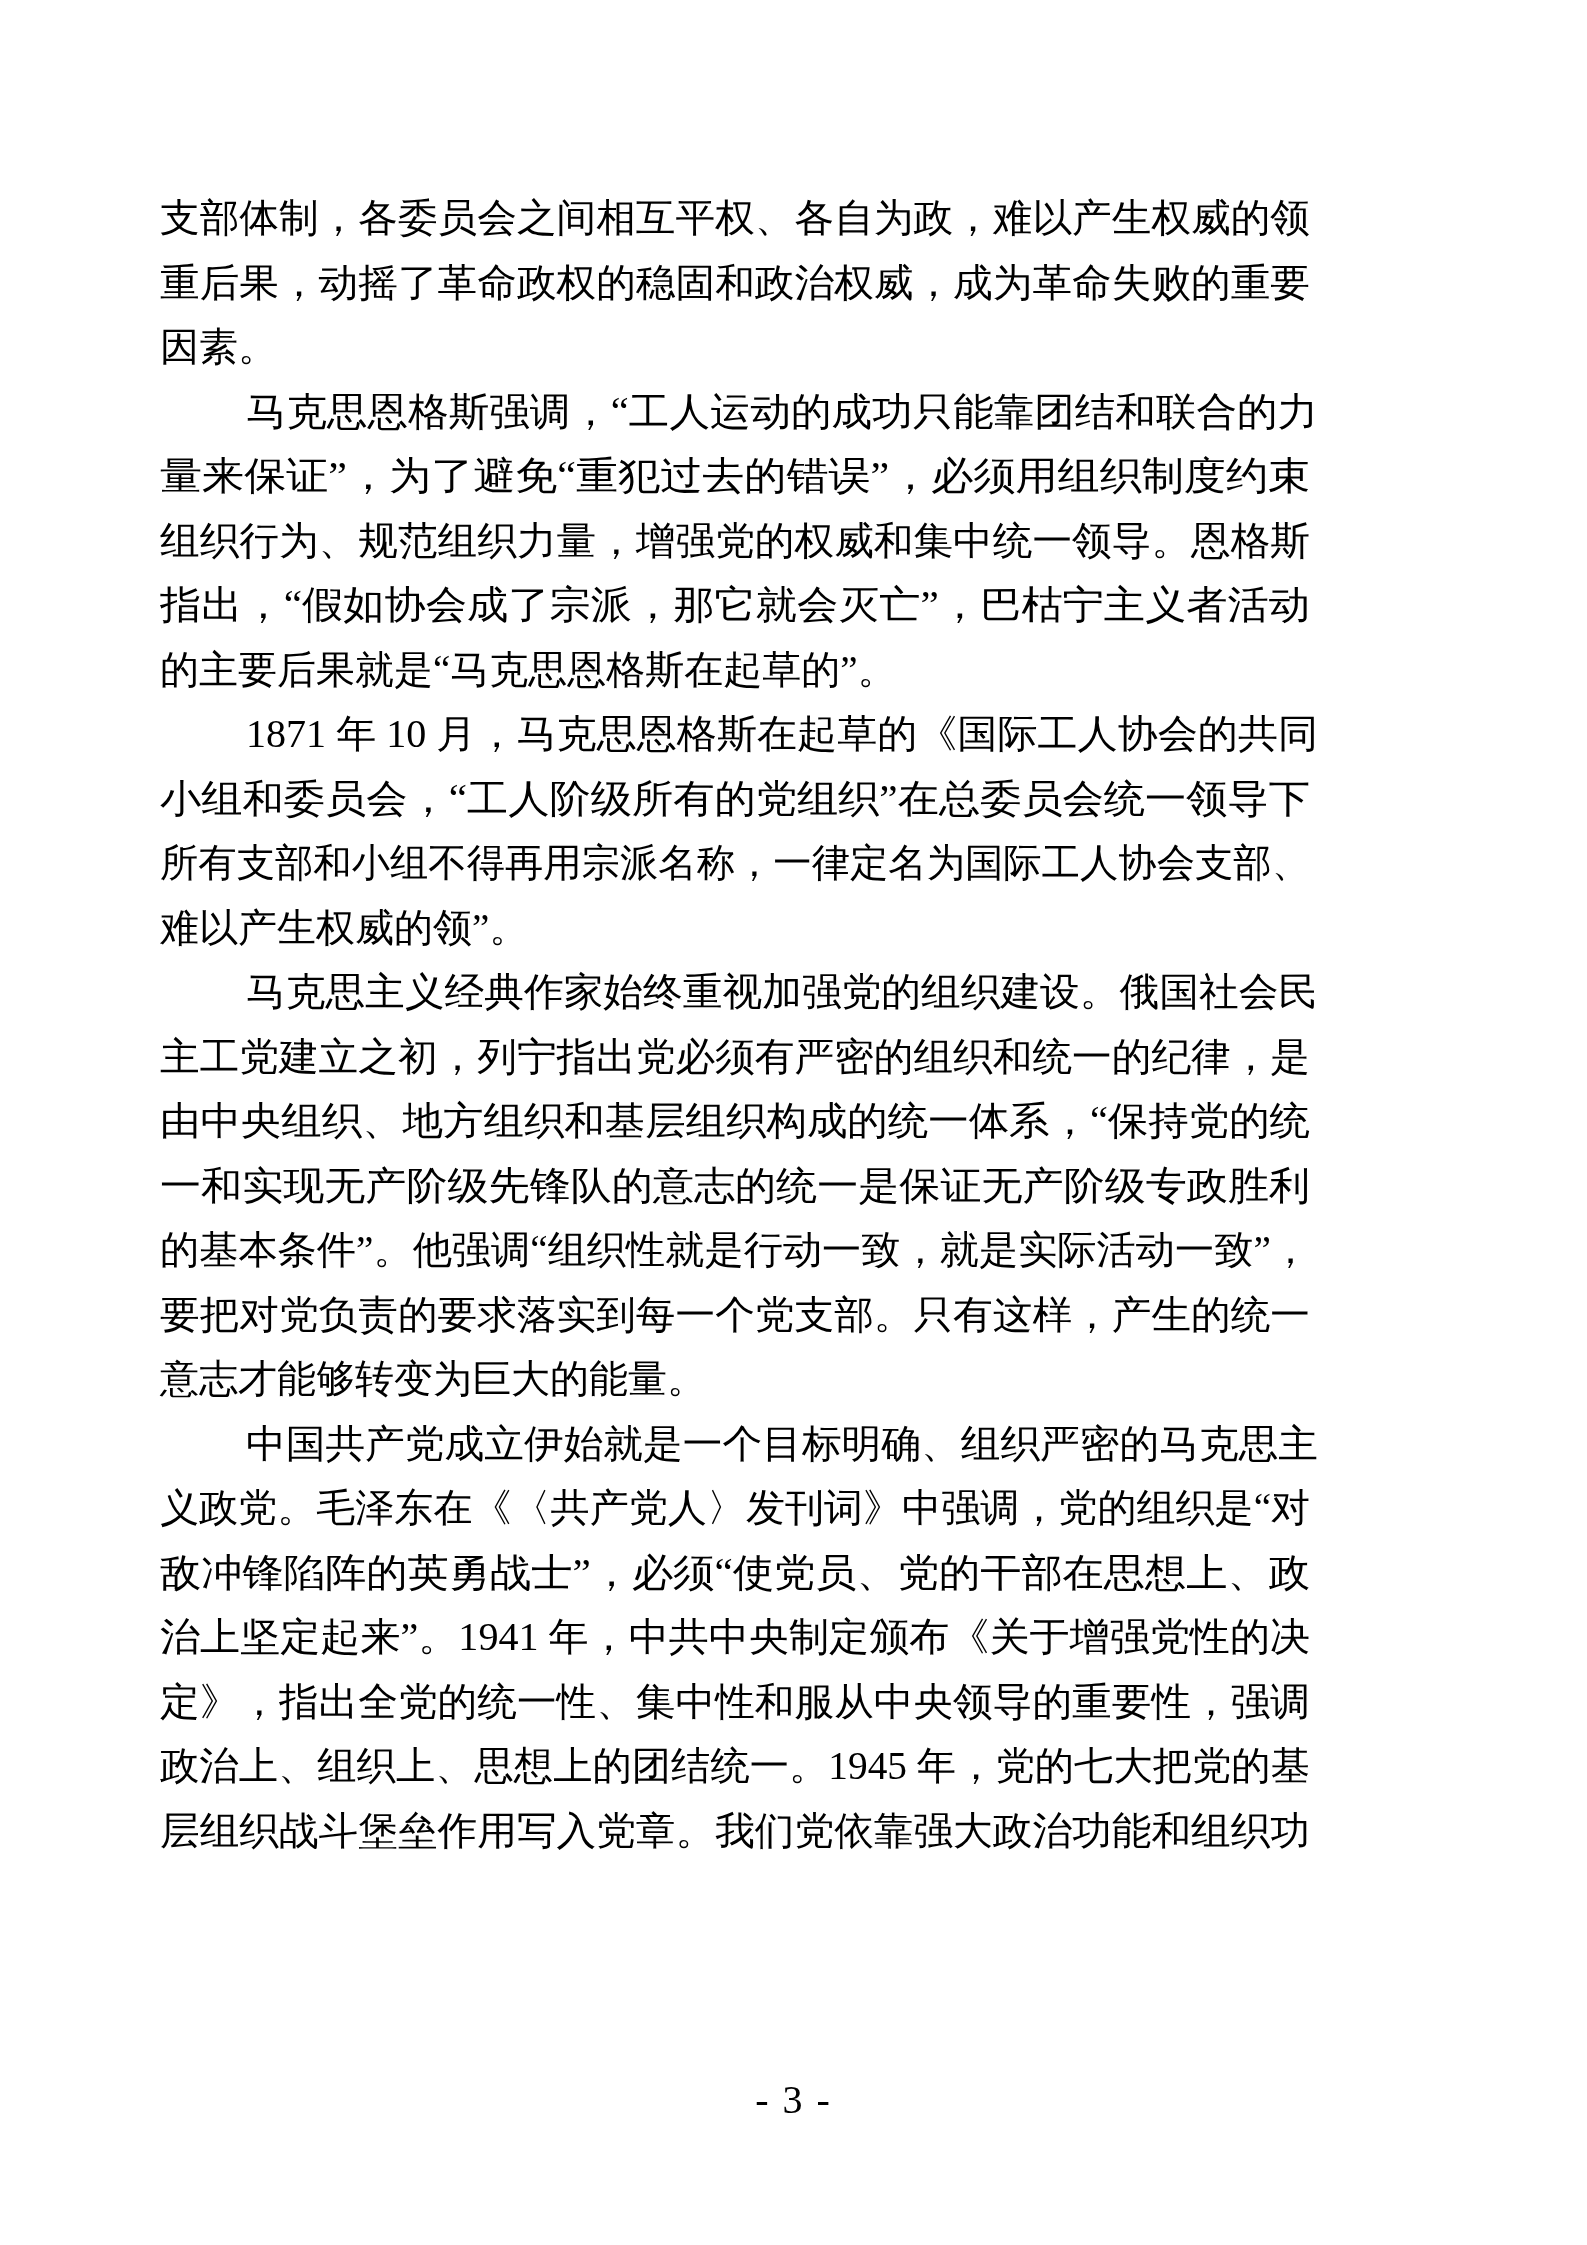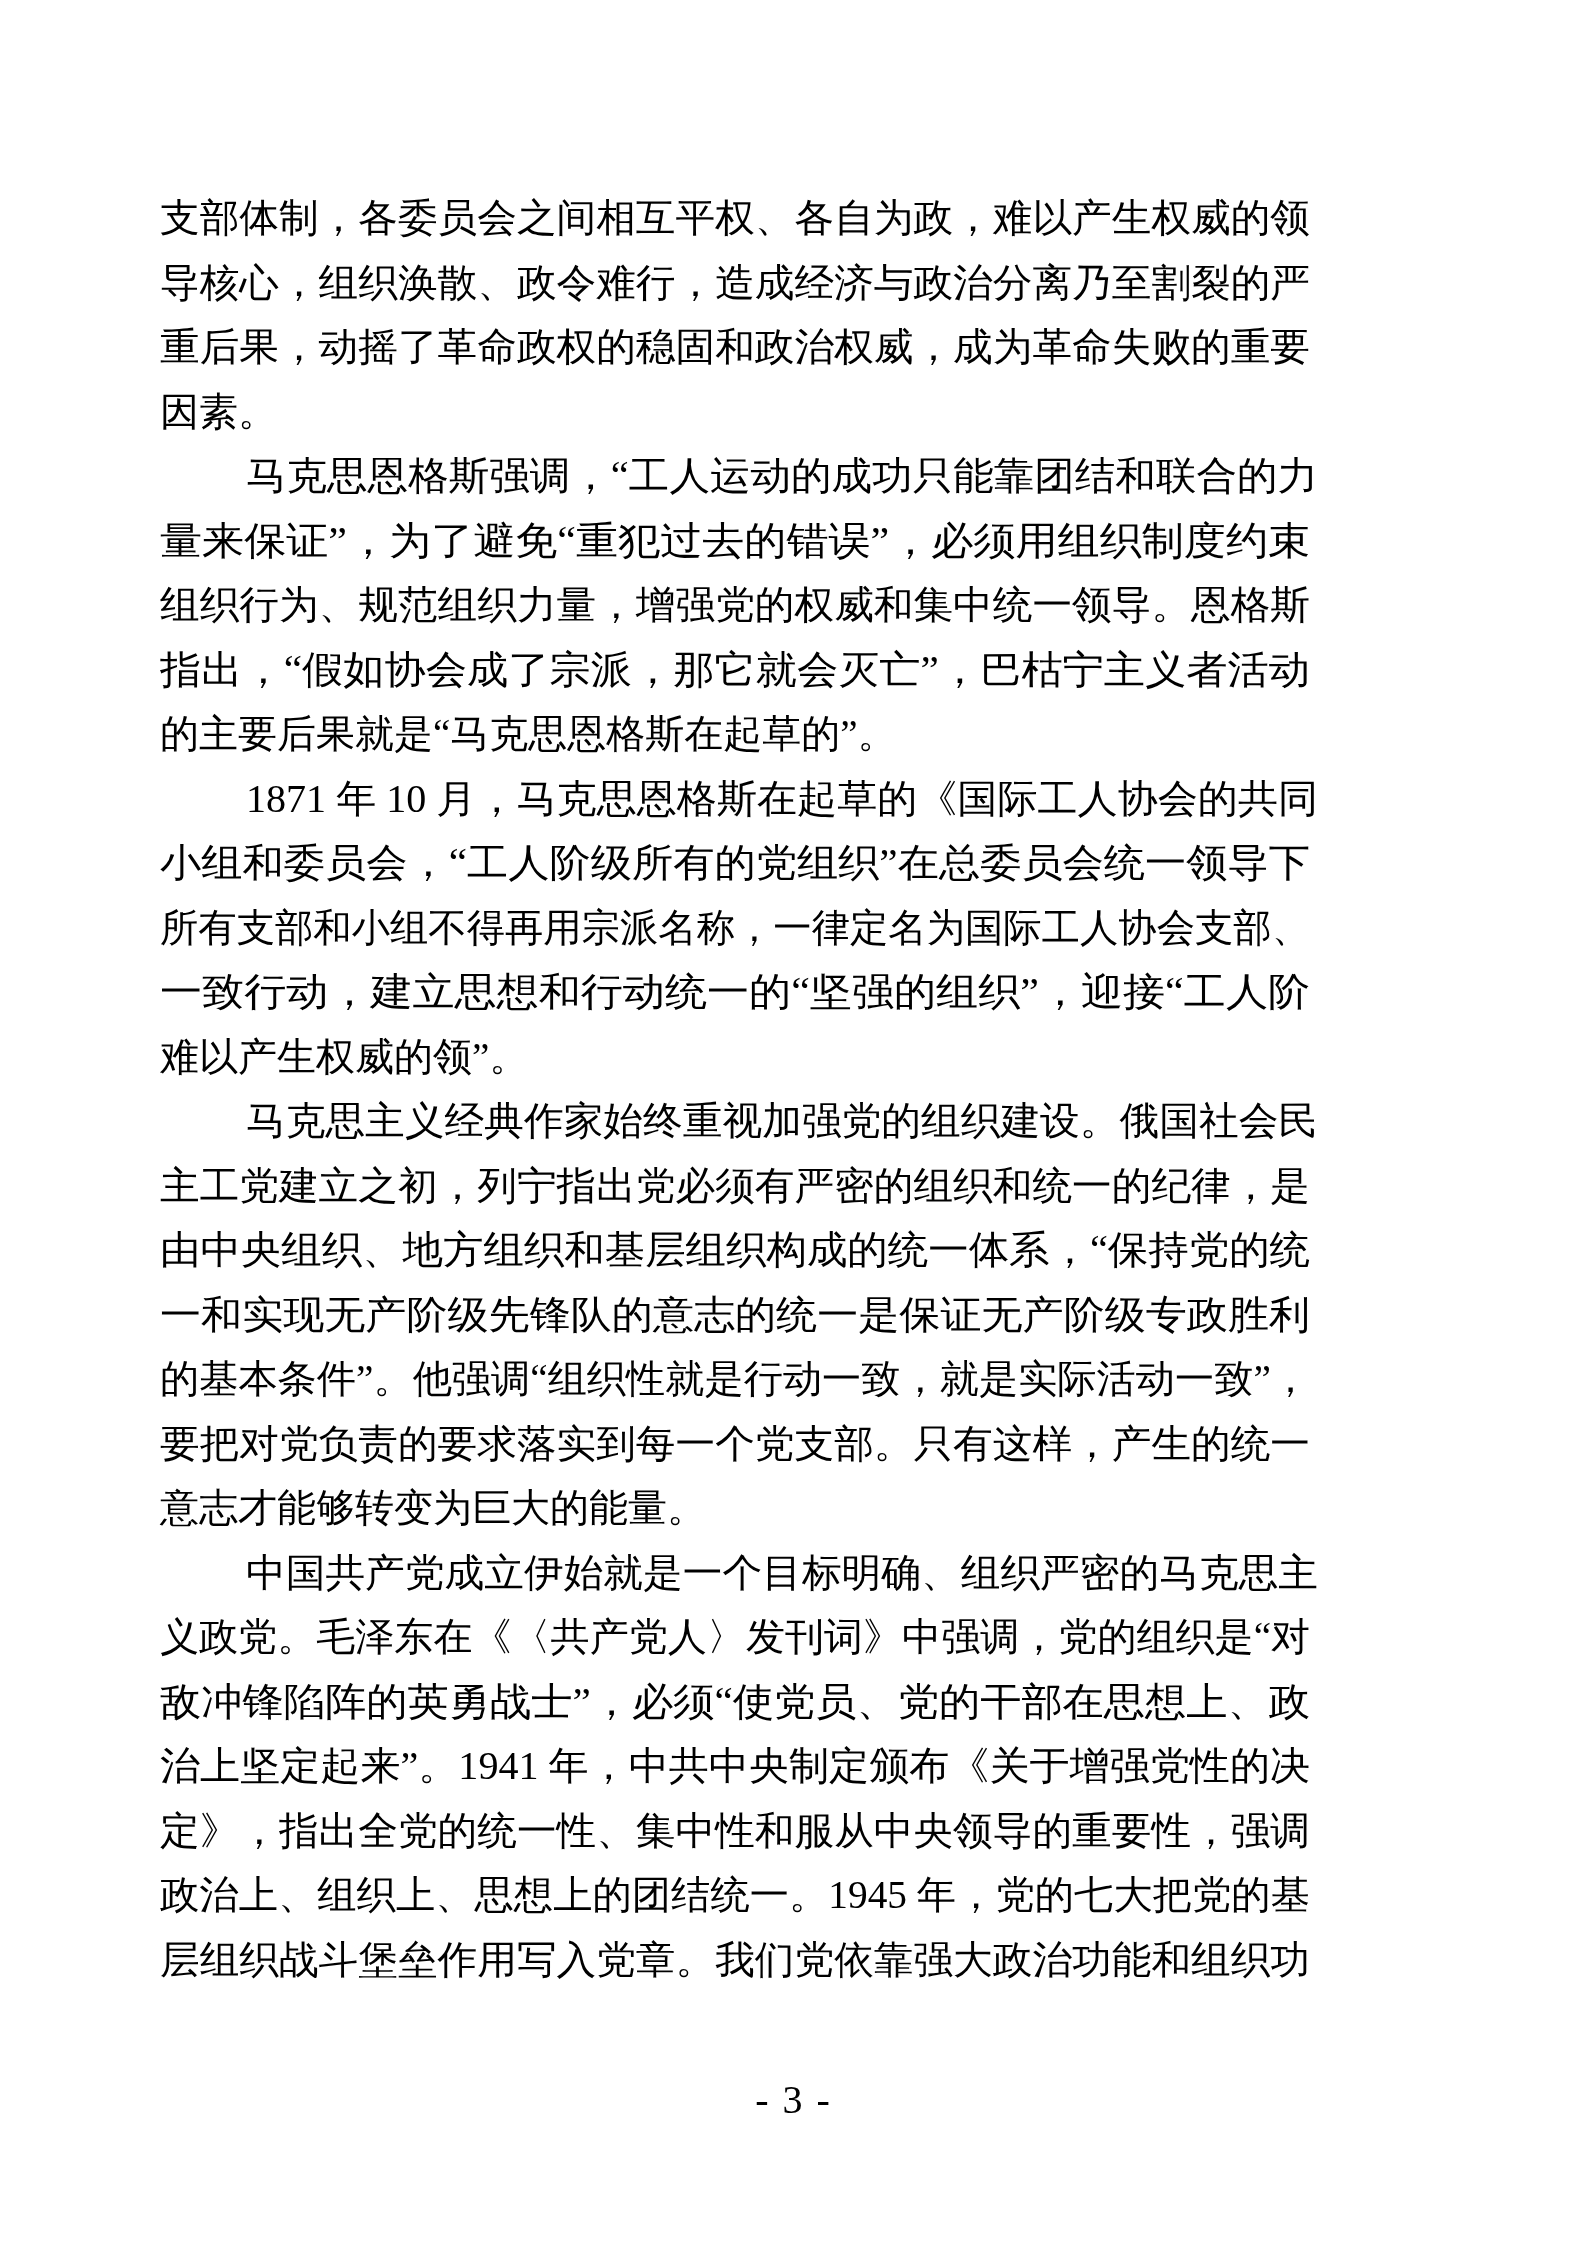--- a/index.html
+++ b/index.html
@@ -48,32 +48,30 @@
     line-height: 56px;
     letter-spacing: 2px;
   }
 </style>
 </head>
 <body>
 
 <div class="page">
   <div class="text-block">
       <div class="line fit"><span style="transform: scaleX(1.0168);">支部体制，各委员会之间相互平权、各自为政，难以产生权威的领</span></div>
-      <div class="line fit"><span style="transform: scaleX(1.0168);">导核心，组织涣散、政令难行，造成经济与政治分离乃至割裂的严</span></div>
       <div class="line fit"><span style="transform: scaleX(1.0168);">重后果，动摇了革命政权的稳固和政治权威，成为革命失败的重要</span></div>
       <div class="line"><span>因素。</span></div>
       <div class="line indent fit"><span style="transform: scaleX(1.0395);">马克思恩格斯强调，“工人运动的成功只能靠团结和联合的力</span></div>
       <div class="line fit"><span style="transform: scaleX(1.0789);">量来保证”，为了避免“重犯过去的错误”，必须用组织制度约束</span></div>
       <div class="line fit"><span style="transform: scaleX(1.0168);">组织行为、规范组织力量，增强党的权威和集中统一领导。恩格斯</span></div>
       <div class="line fit"><span style="transform: scaleX(1.0574);">指出，“假如协会成了宗派，那它就会灭亡”，巴枯宁主义者活动</span></div>
       <div class="line"><span>的主要后果就是“马克思恩格斯在起草的”。</span></div>
       <div class="line indent fit"><span style="transform: scaleX(1.0276);">1871 年 10 月，马克思恩格斯在起草的《国际工人协会的共同</span></div>
       <div class="line fit"><span style="transform: scaleX(1.0574);">小组和委员会，“工人阶级所有的党组织”在总委员会统一领导下</span></div>
       <div class="line fit"><span style="transform: scaleX(0.9829);">所有支部和小组不得再用宗派名称，一律定名为国际工人协会支部、</span></div>
-      <div class="line fit"><span style="transform: scaleX(1.0789);">一致行动，建立思想和行动统一的“坚强的组织”，迎接“工人阶</span></div>
       <div class="line"><span>难以产生权威的领”。</span></div>
       <div class="line indent fit"><span style="transform: scaleX(1.0181);">马克思主义经典作家始终重视加强党的组织建设。俄国社会民</span></div>
       <div class="line fit"><span style="transform: scaleX(1.0168);">主工党建立之初，列宁指出党必须有严密的组织和统一的纪律，是</span></div>
       <div class="line fit"><span style="transform: scaleX(1.0367);">由中央组织、地方组织和基层组织构成的统一体系，“保持党的统</span></div>
       <div class="line fit"><span style="transform: scaleX(1.0532);">一和实现无产阶级先锋队的意志的统一是保证无产阶级专政胜利</span></div>
       <div class="line fit"><span style="transform: scaleX(1.0053);">的基本条件”。他强调“组织性就是行动一致，就是实际活动一致”，</span></div>
       <div class="line fit"><span style="transform: scaleX(1.0168);">要把对党负责的要求落实到每一个党支部。只有这样，产生的统一</span></div>
       <div class="line"><span>意志才能够转变为巨大的能量。</span></div>
       <div class="line indent fit"><span style="transform: scaleX(1.0181);">中国共产党成立伊始就是一个目标明确、组织严密的马克思主</span></div>
       <div class="line fit"><span style="transform: scaleX(1.0015);">义政党。毛泽东在《〈共产党人〉发刊词》中强调，党的组织是“对</span></div>

